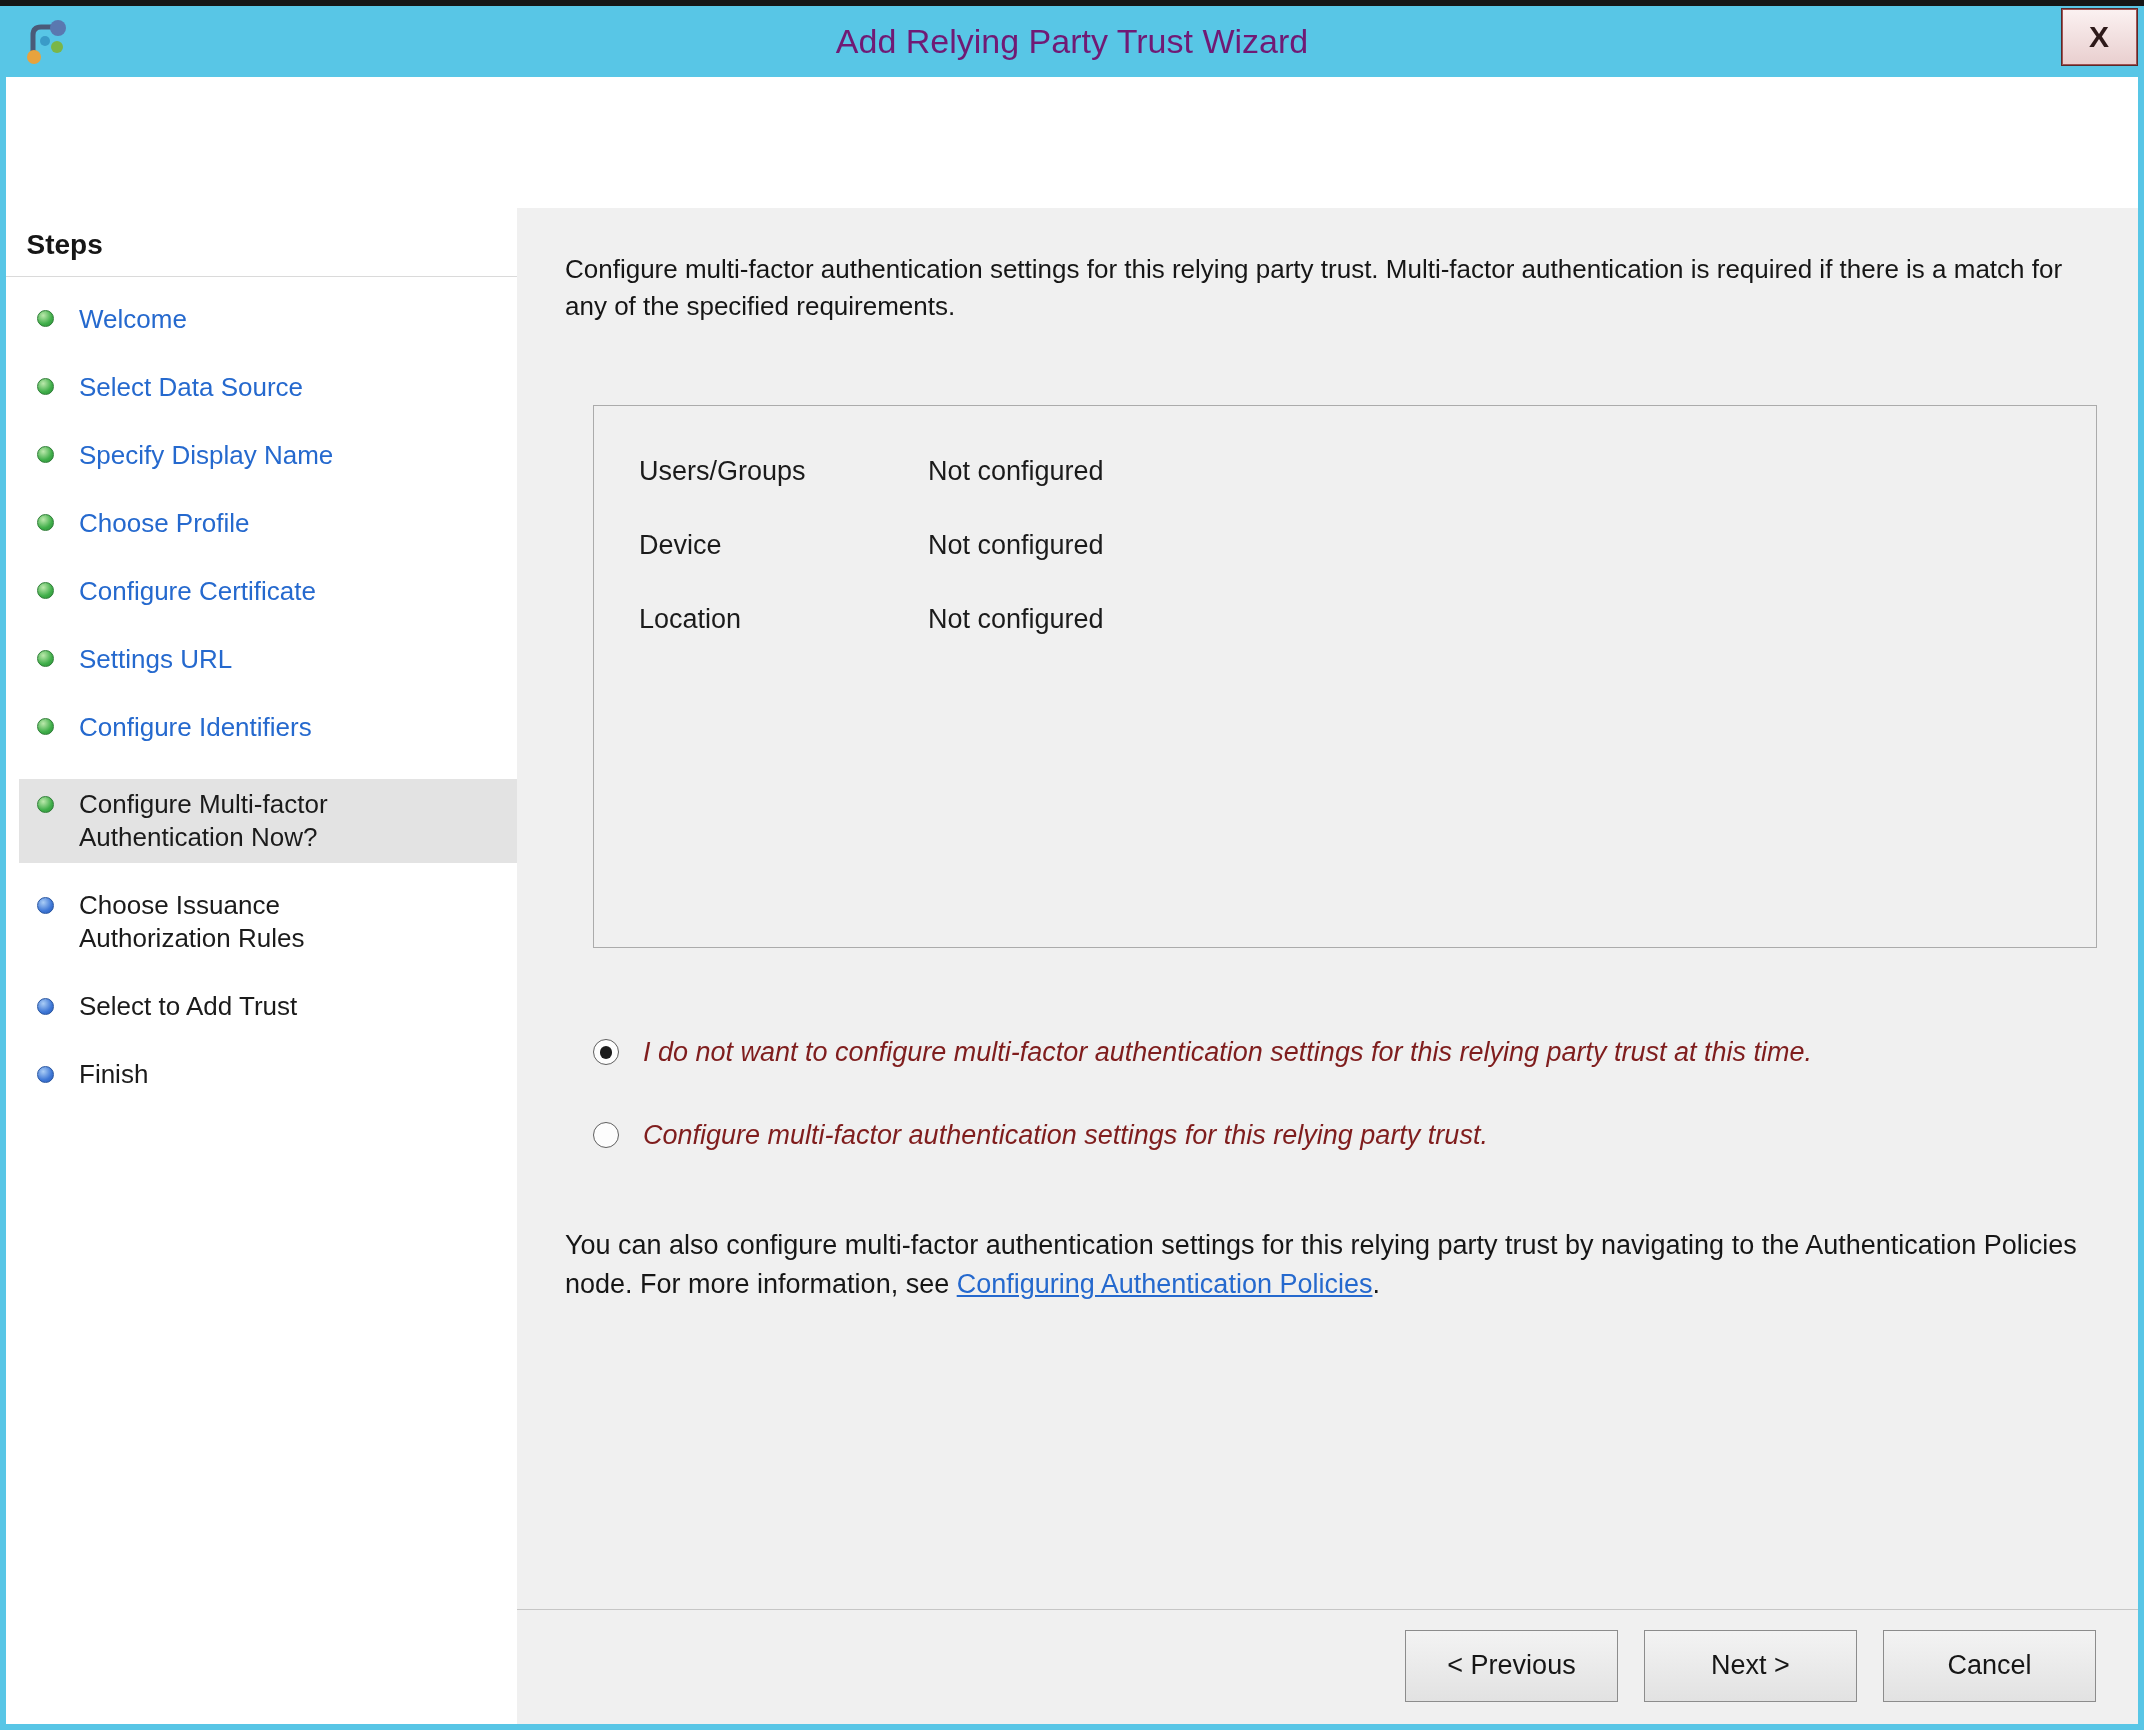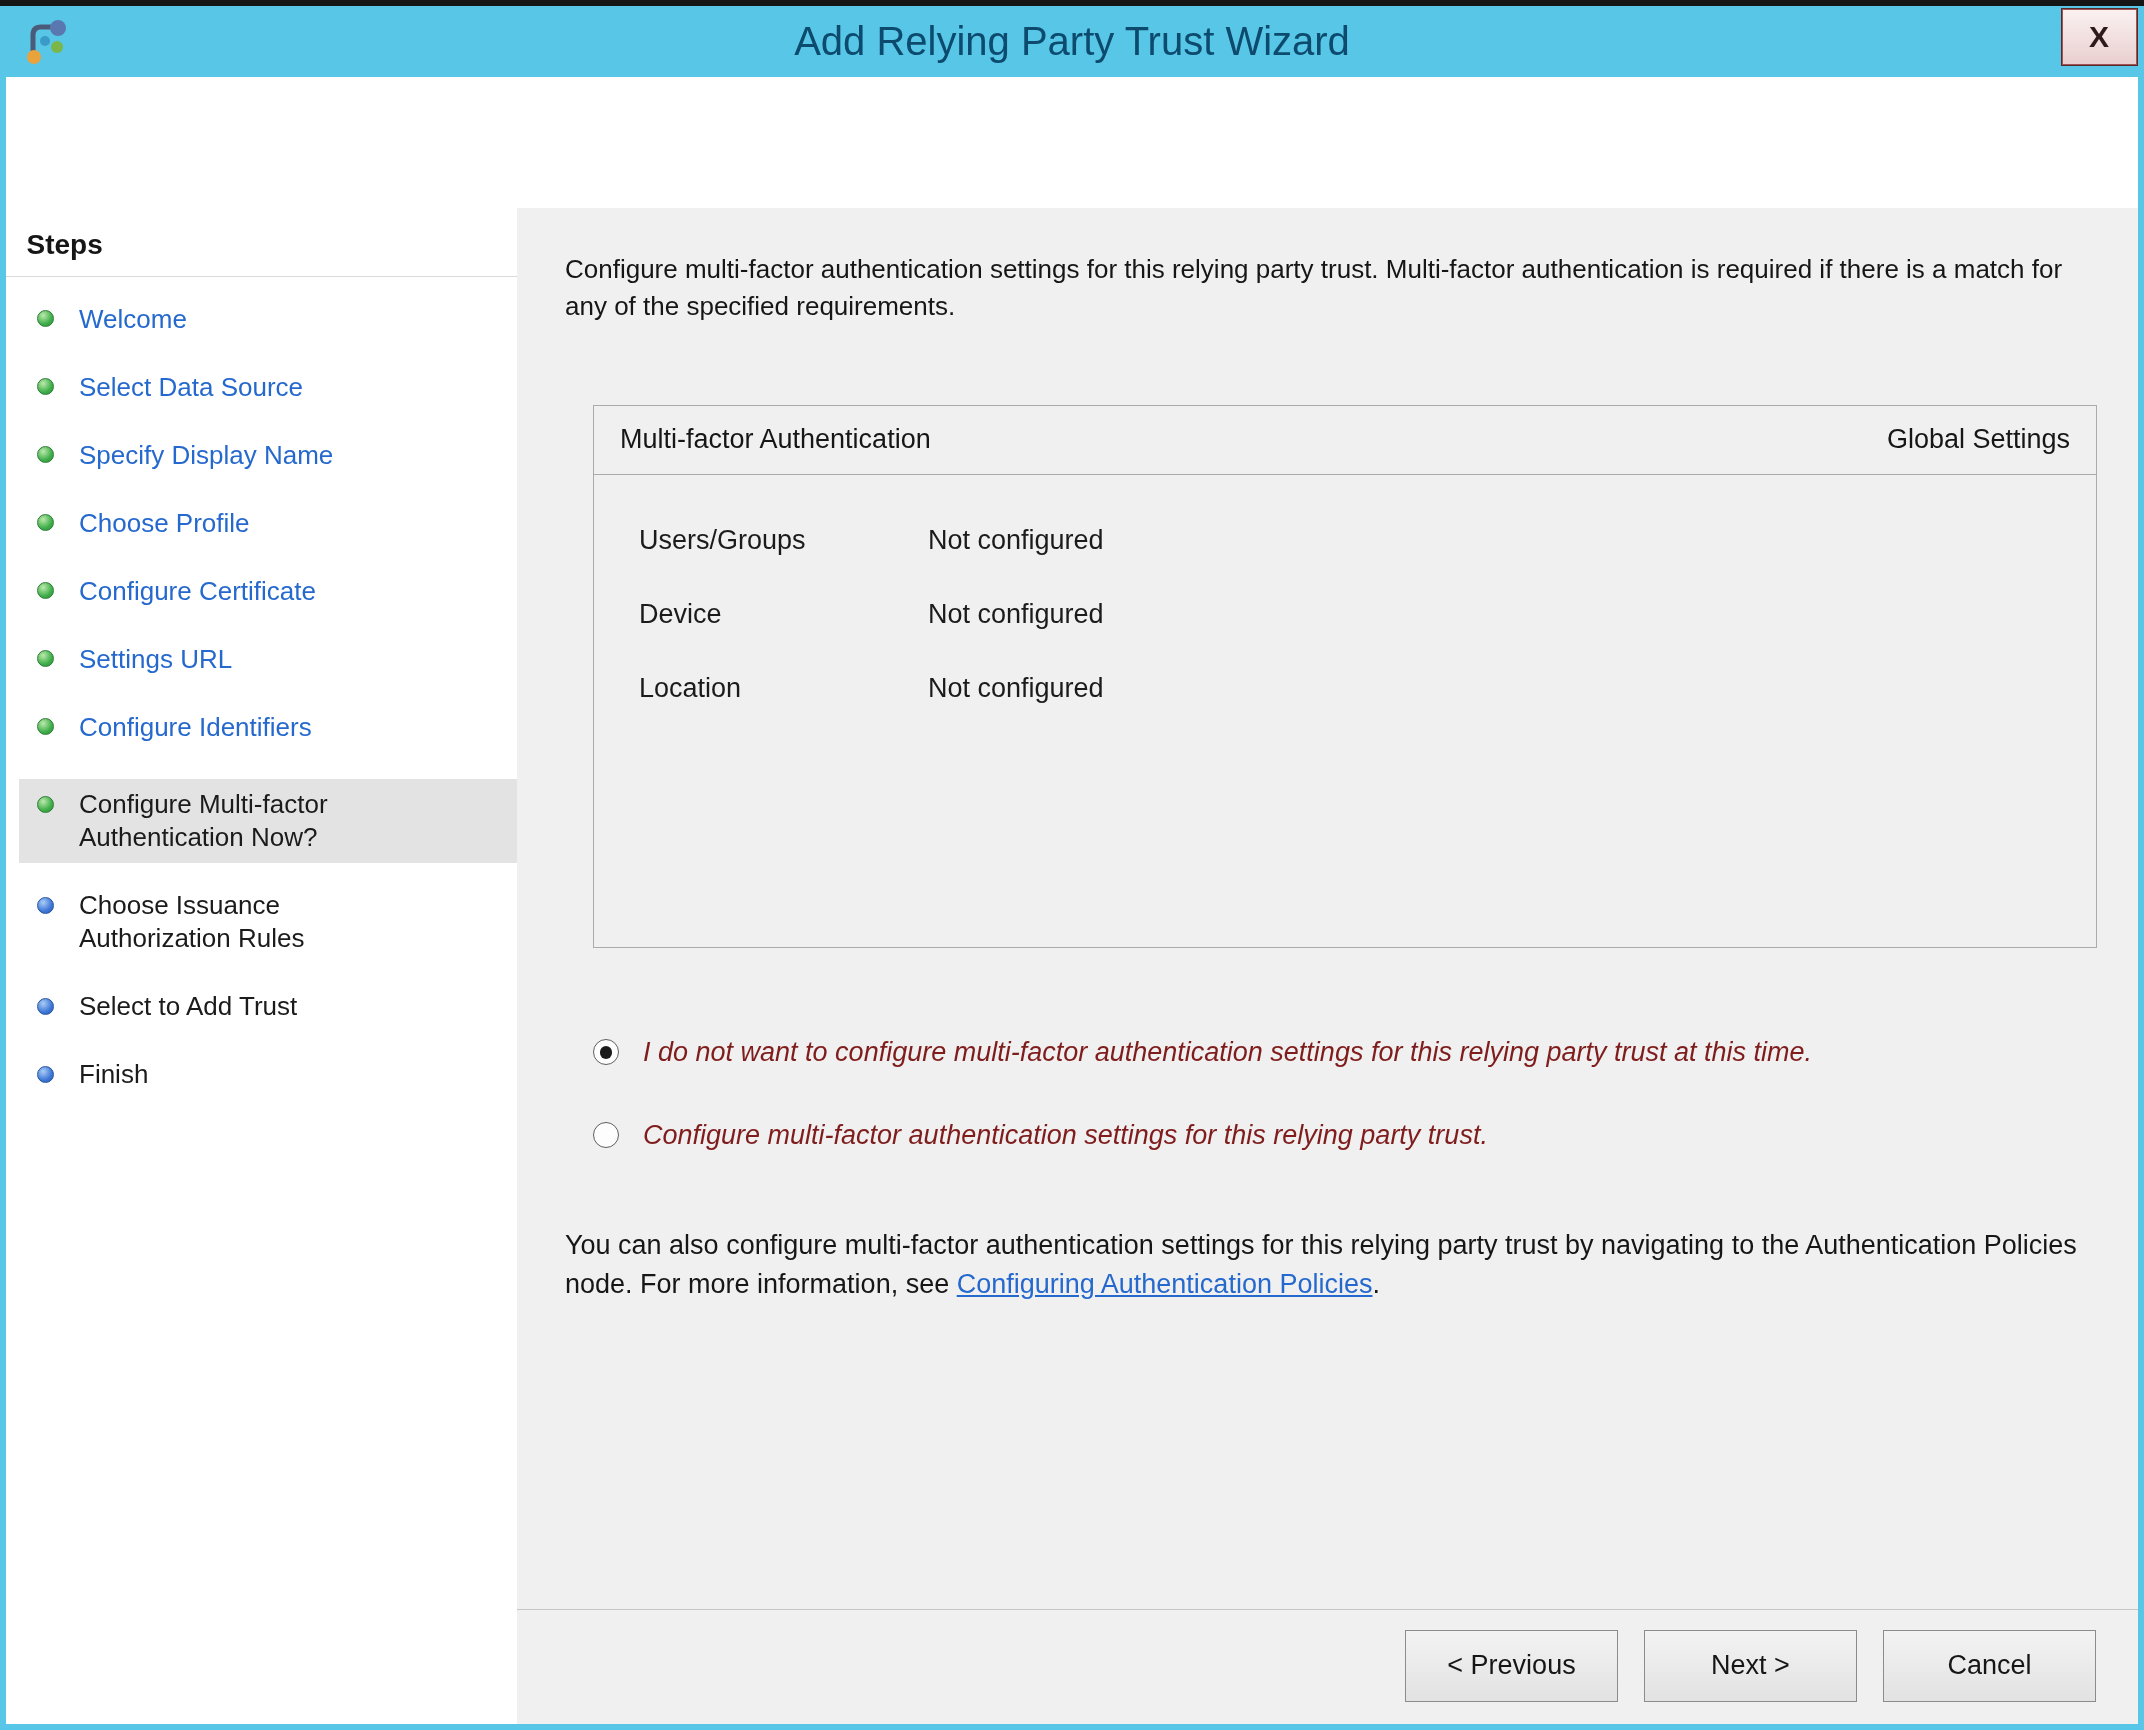--- a/index.html
+++ b/index.html
@@ -20,22 +20,22 @@
   .titlebar {
     height: 72px;
     background: #58C6E6;
     position: relative;
     border-bottom: 0.9px solid #46b2d6;
   }
   .titlebar .title {
     position: absolute; left: 0; right: 0; top: 50%;
     transform: translateY(-50%);
     text-align: center;
-    font-size: 40px;
-    color: #0c4a6e;
+    font-size: 34px;
+    color: #701a75;
   }
   .app-icon {
     position: absolute; left: 20.5px; top: 11.2px;
     width: 48px; height: 48px; display: block;
   }
   .close-btn {
     position: absolute; top: 3.7px; right: 7.5px;
     width: 75px; height: 56px;
     background: linear-gradient(#FBF1F1, #E9CFCF);
     border: 1.9px solid #A15252;
@@ -250,24 +250,20 @@
           <span class="lbl">Finish</span>
         </div>
 
       </div>
     </div>
 
     <div class="main">
       <p class="intro">Configure multi-factor authentication settings for this relying party trust. Multi-factor authentication is required if there is a match for any of the specified requirements.</p>
 
       <div class="mfa-table">
-        <div class="mfa-header">
-          <span>Multi-factor Authentication</span>
-          <span>Global Settings</span>
-        </div>
         <div class="mfa-body">
           <div class="req-rows">
             <span>Users/Groups</span>
             <span>Not configured</span>
             <span>Device</span>
             <span>Not configured</span>
             <span>Location</span>
             <span>Not configured</span>
           </div>
         </div>

